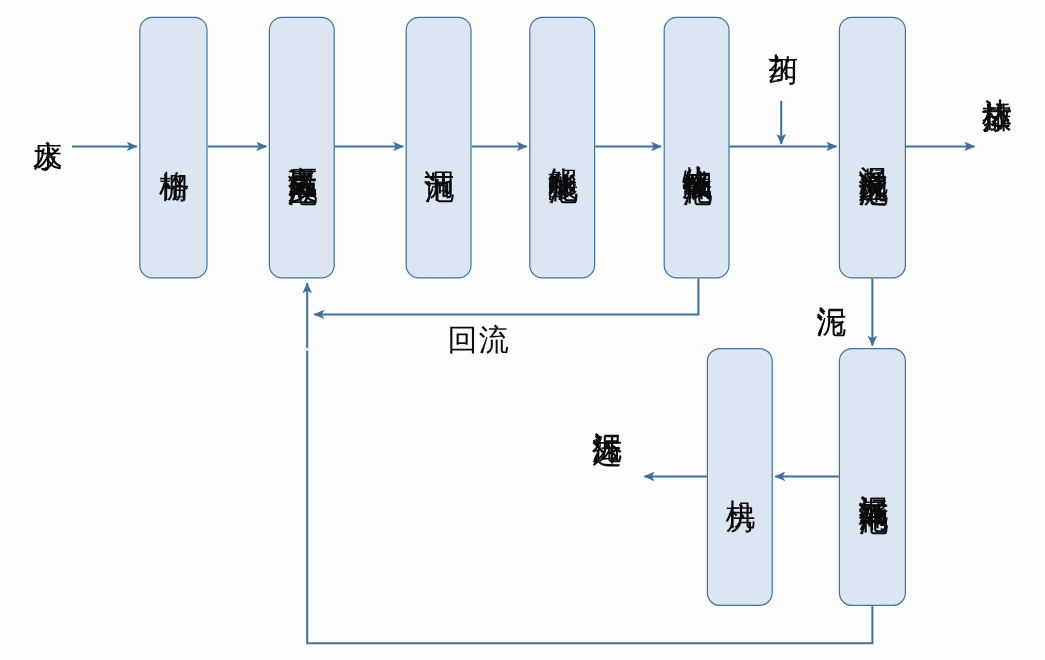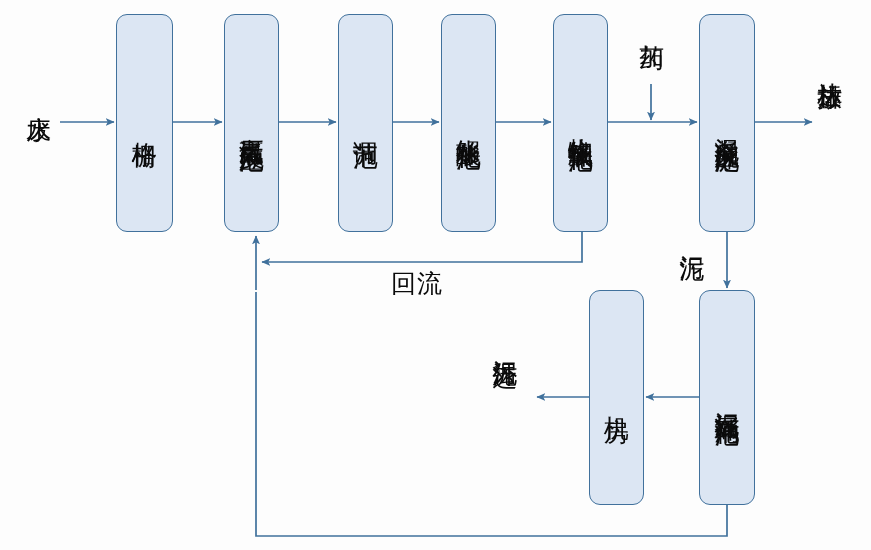--- a/index.html
+++ b/index.html
@@ -47,21 +47,20 @@
     letter-spacing: 1.5px;
     color: #0b0b0b;
     white-space: nowrap;
   }
   .hlabel {
     position: absolute;
     font-size: 25px;
     letter-spacing: 1px;
     color: #0b0b0b;
     white-space: nowrap;
-    margin-left: 18px;
   }
   
   #wires {
     position: absolute;
     left: 0;
     top: 0;
     width: 871px;
     height: 550px;
     pointer-events: none;
   }

